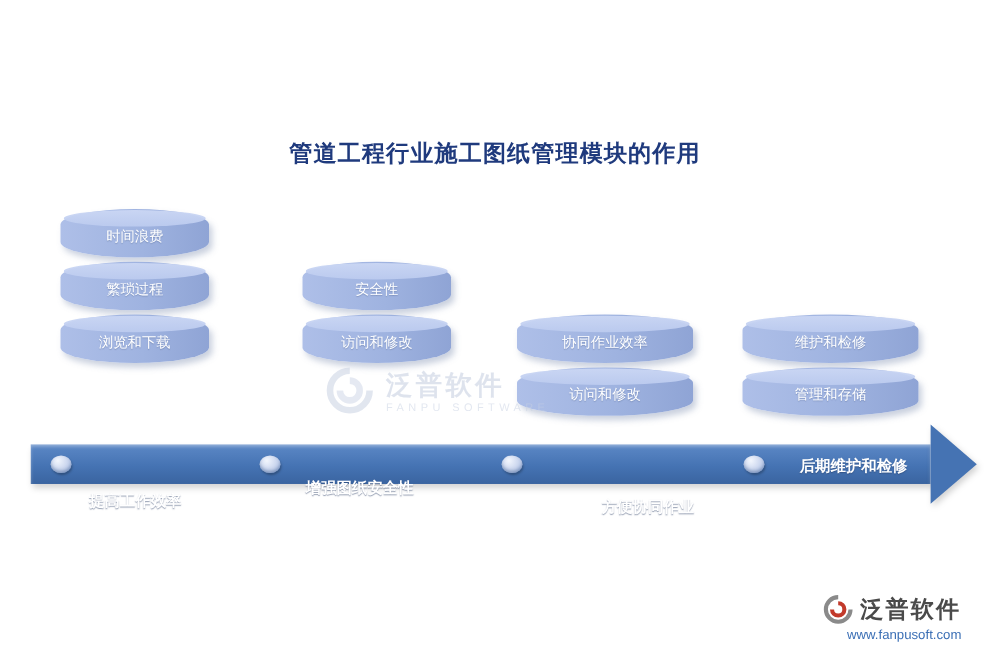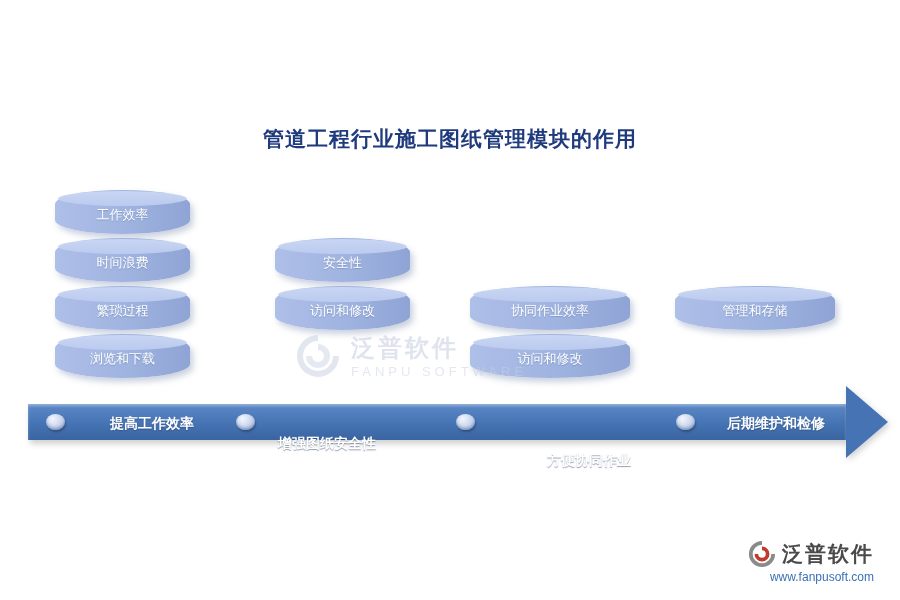--- a/index.html
+++ b/index.html
@@ -95,40 +95,40 @@
   .dot-1{left:46px;}  .dot-2{left:236px;}  .dot-3{left:456px;}  .dot-4{left:676px;}
   .tl-label{
     position:absolute;
     top:415px;
     color:var(--label);
     font-size:14px;
     font-weight:bold;
     white-space:nowrap;
     text-shadow:0 1px 1px rgba(40,60,100,.5);
   }
-  .lbl-1{left:110px;} .lbl-2{left:278px;margin-top:20px;} .lbl-3{left:547px;margin-top:37px;} .lbl-4{left:727px;}
+  .lbl-1{left:81px;margin-top:32px;} .lbl-2{left:278px;margin-top:20px;} .lbl-3{left:547px;margin-top:37px;} .lbl-4{left:727px;}
 
   .watermark{
     position:absolute;
     left:295px;top:332px;
     display:flex;
     align-items:center;
     gap:10px;
     opacity:.5;
     pointer-events:none;
   }
   .wm-text .wm-brand{
     font-family:"Liberation Serif","DejaVu Serif",serif;
     font-size:24px;
     font-weight:bold;
     color:#BFC9DD;
     letter-spacing:3px;
   }
   .wm-text .wm-sub{
-    font-size:13px;
+    font-size:10px;
     letter-spacing:4px;
     color:#C7D0E2;
     text-align:right;
   }
 
   .footer-logo{
     position:absolute;
     right:26px;bottom:16px;
     text-align:right;
   }
@@ -153,23 +153,20 @@
 </style>
 </head>
 <body>
 
 <div class="canvas">
 
   <h1 class="title">管道工程行业施工图纸管理模块的作用</h1>
 
   <div class="stack stack-1">
     <div class="disk">
-        <span class="disk-label">工作效率</span>
-      </div>
-    <div class="disk">
         <span class="disk-label">时间浪费</span>
       </div>
     <div class="disk">
         <span class="disk-label">繁琐过程</span>
       </div>
     <div class="disk">
         <span class="disk-label">浏览和下载</span>
       </div>
   </div>
 
@@ -185,20 +182,23 @@
   <div class="stack stack-3">
     <div class="disk">
         <span class="disk-label">协同作业效率</span>
       </div>
     <div class="disk">
         <span class="disk-label">访问和修改</span>
       </div>
   </div>
 
   <div class="stack stack-4">
+    <div class="disk">
+        <span class="disk-label">维护和检修</span>
+      </div>
     <div class="disk">
         <span class="disk-label">管理和存储</span>
       </div>
   </div>
 
   <div class="watermark">
     <svg width="46" height="46" viewBox="0 0 46 46">
       <path d="M23 5 a18 18 0 1 0 18 18" fill="none" stroke="#C5CEE0" stroke-width="6"></path>
       <path d="M23 14 a9 9 0 1 1 -9 9" fill="none" stroke="#CDD5E6" stroke-width="6"></path>
     </svg>

